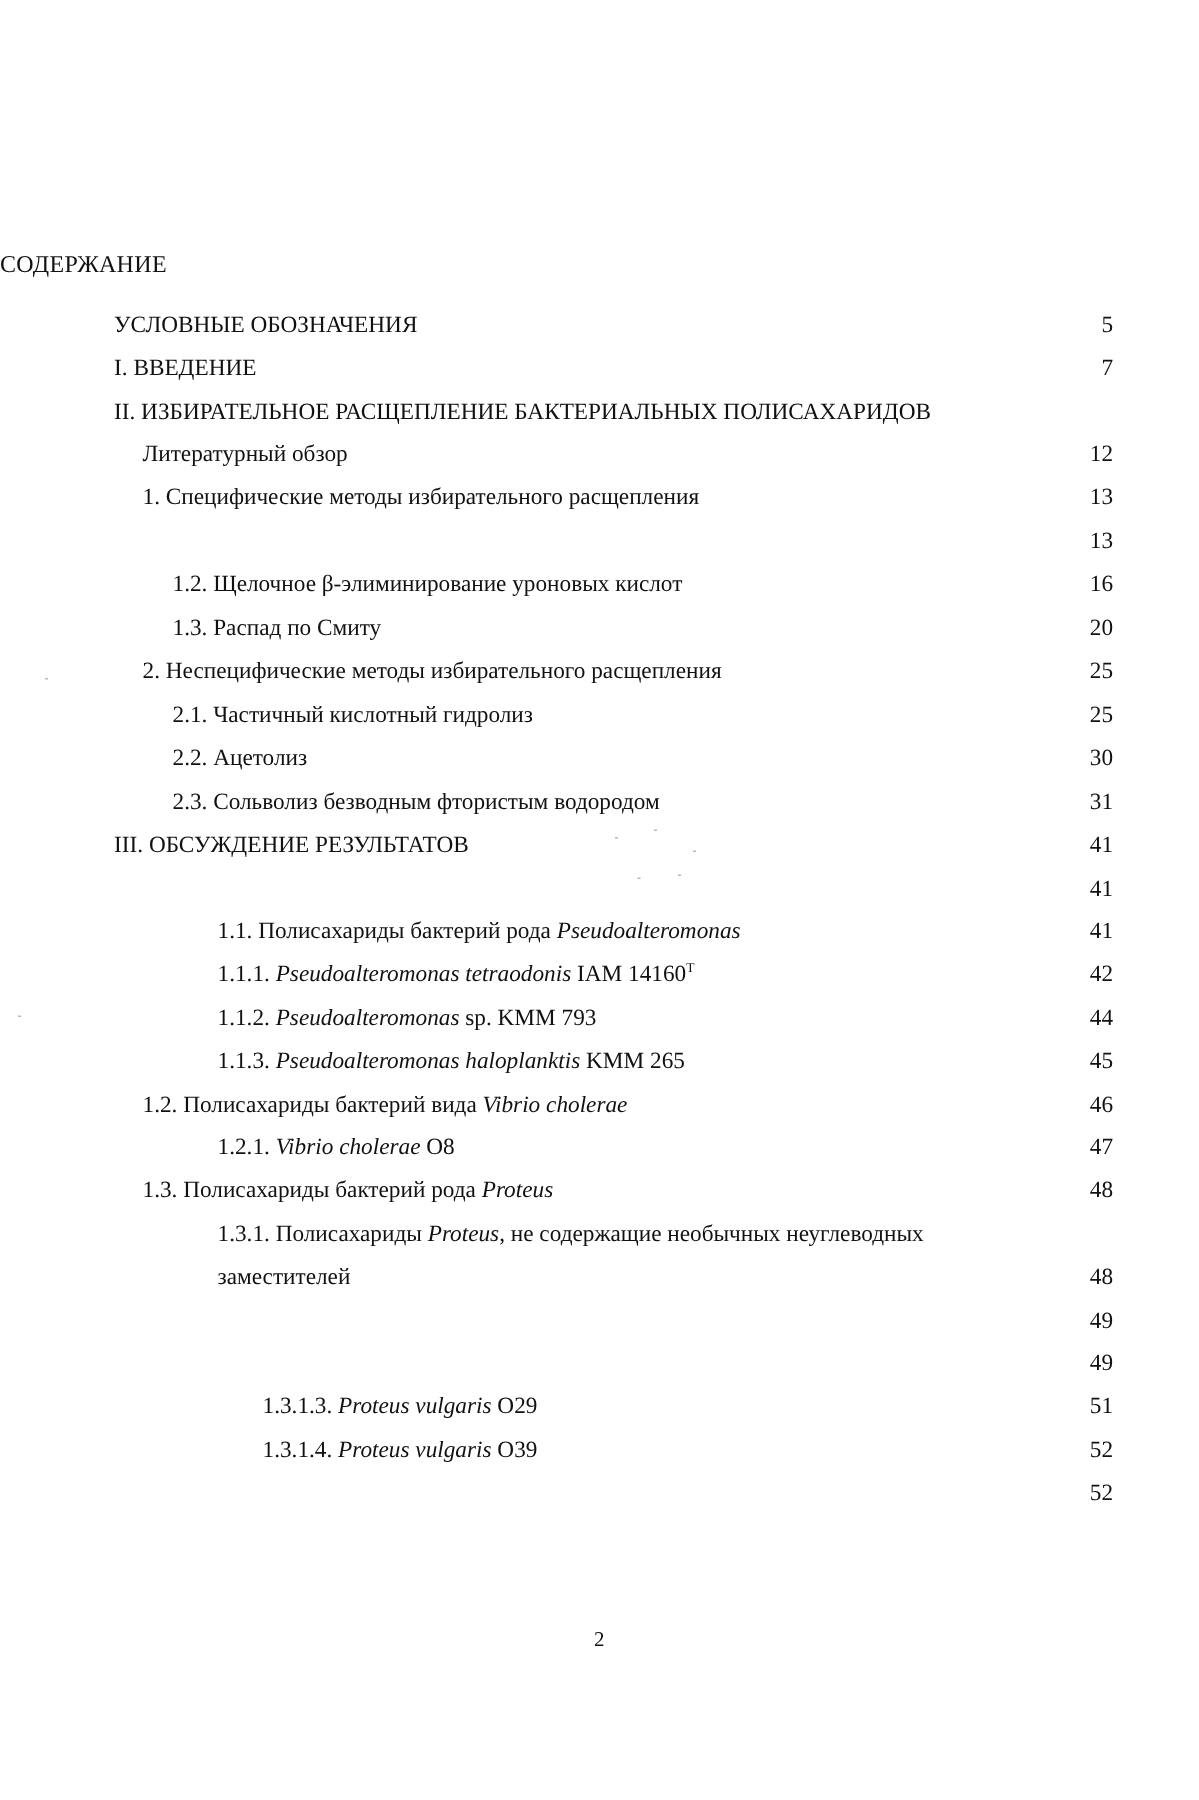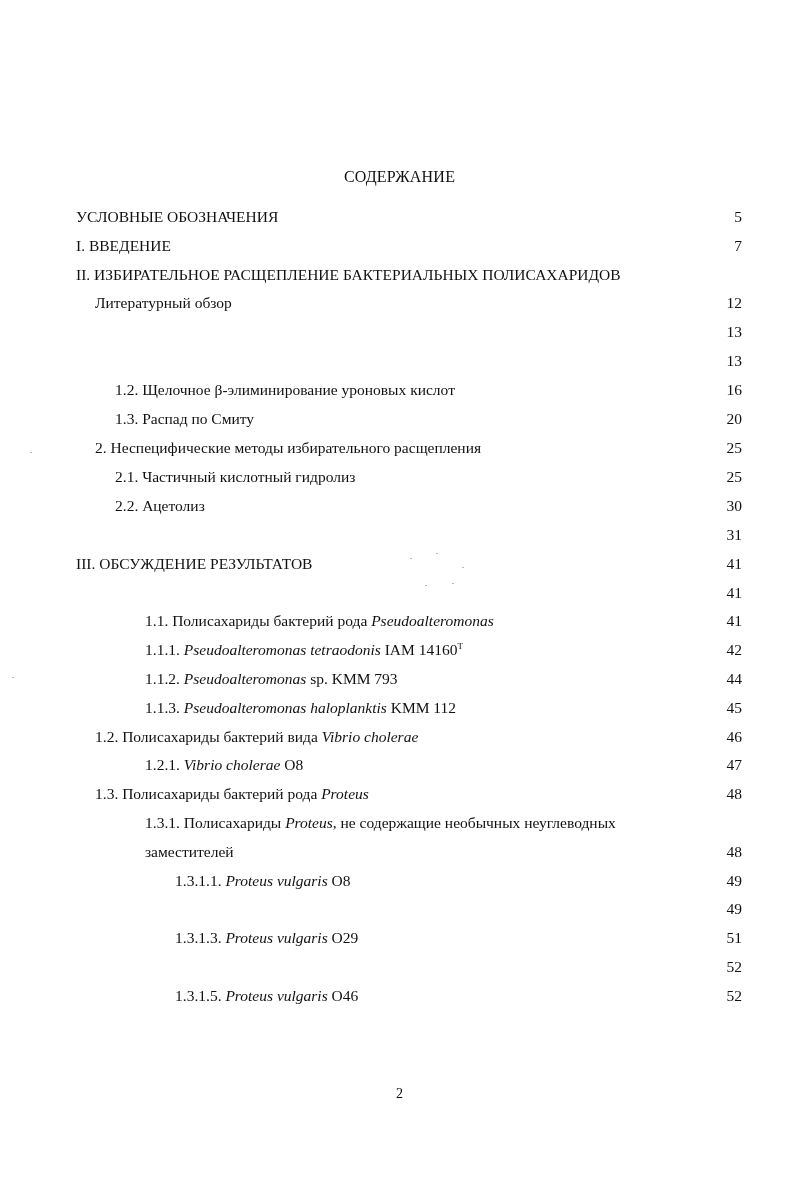--- a/index.html
+++ b/index.html
@@ -13,21 +13,20 @@
       position: relative;
       overflow: hidden;
       font-family: "Liberation Serif", "DejaVu Serif", serif;
       color: #111111;
     }
     .page-title {
       position: absolute;
       top: 168px;
       left: 0;
       width: 799px;
-      text-align: center;
       font-size: 16px;
       letter-spacing: 0.2px;
     }
     .toc {
       position: absolute;
       top: 0;
       left: 0;
       width: 799px;
       height: 1200px;
     }
@@ -94,20 +93,21 @@
     <span class="label" style="left:76px"><span>II.</span> <span>ИЗБИРАТЕЛЬНОЕ РАСЩЕПЛЕНИЕ БАКТЕРИАЛЬНЫХ ПОЛИСАХАРИДОВ</span></span>
     <span class="page"></span>
   </div>
 
   <div class="toc-row" style="top:292px">
     <span class="label" style="left:95px"><span>Литературный обзор</span></span>
     <span class="page">12</span>
   </div>
 
   <div class="toc-row" style="top:321px">
+    <span class="label" style="left:95px"><span>1.</span> <span>Специфические методы избирательного расщепления</span></span>
     <span class="page">13</span>
   </div>
 
   <div class="toc-row" style="top:350px">
     <span class="page">13</span>
   </div>
 
   <div class="toc-row" style="top:379px">
     <span class="label" style="left:115px"><span>1.2.</span> <span>Щелочное β-элиминирование уроновых кислот</span></span>
     <span class="page">16</span>
@@ -127,20 +127,21 @@
     <span class="label" style="left:115px"><span>2.1.</span> <span>Частичный кислотный гидролиз</span></span>
     <span class="page">25</span>
   </div>
 
   <div class="toc-row" style="top:495px">
     <span class="label" style="left:115px"><span>2.2.</span> <span>Ацетолиз</span></span>
     <span class="page">30</span>
   </div>
 
   <div class="toc-row" style="top:524px">
+    <span class="label" style="left:115px"><span>2.3.</span> <span>Сольволиз безводным фтористым водородом</span></span>
     <span class="page">31</span>
   </div>
 
   <div class="toc-row" style="top:553px">
     <span class="label" style="left:76px"><span>III.</span> <span>ОБСУЖДЕНИЕ РЕЗУЛЬТАТОВ</span></span>
     <span class="page">41</span>
   </div>
 
   <div class="toc-row" style="top:582px">
     <span class="page">41</span>
@@ -155,21 +156,21 @@
     <span class="label" style="left:145px"><span>1.1.1.</span> <i>Pseudoalteromonas tetraodonis</i><span> IAM 14160</span><sup class="tm">T</sup></span>
     <span class="page">42</span>
   </div>
 
   <div class="toc-row" style="top:668px">
     <span class="label" style="left:145px"><span>1.1.2.</span> <i>Pseudoalteromonas</i><span> sp. KMM 793</span></span>
     <span class="page">44</span>
   </div>
 
   <div class="toc-row" style="top:697px">
-    <span class="label" style="left:145px"><span>1.1.3.</span> <i>Pseudoalteromonas haloplanktis</i><span> KMM 112</span></span>
+    <span class="label" style="left:145px"><span>1.1.3.</span> <i>Pseudoalteromonas haloplanktis</i><span> KMM 265</span></span>
     <span class="page">45</span>
   </div>
 
   <div class="toc-row" style="top:726px">
     <span class="label" style="left:95px"><span>1.2.</span> <span>Полисахариды бактерий вида </span><i>Vibrio cholerae</i></span>
     <span class="page">46</span>
   </div>
 
   <div class="toc-row" style="top:754px">
     <span class="label" style="left:145px"><span>1.2.1.</span> <i>Vibrio cholerae</i><span> O8</span></span>
@@ -185,39 +186,38 @@
     <span class="label" style="left:145px"><span>1.3.1.</span> <span>Полисахариды </span><i>Proteus</i><span>, не содержащие необычных неуглеводных</span></span>
     <span class="page"></span>
   </div>
 
   <div class="toc-row" style="top:841px">
     <span class="label" style="left:145px"><span>заместителей</span></span>
     <span class="page">48</span>
   </div>
 
   <div class="toc-row" style="top:870px">
-    <span class="label" style="left:175px"><span>1.3.1.1.</span> <i>Proteus vulgaris</i><span> O8</span></span>
     <span class="page">49</span>
   </div>
 
   <div class="toc-row" style="top:898px">
     <span class="page">49</span>
   </div>
 
   <div class="toc-row" style="top:927px">
     <span class="label" style="left:175px"><span>1.3.1.3.</span> <i>Proteus vulgaris</i><span> O29</span></span>
     <span class="page">51</span>
   </div>
 
   <div class="toc-row" style="top:956px">
+    <span class="label" style="left:175px"><span>1.3.1.4.</span> <i>Proteus vulgaris</i><span> O39</span></span>
     <span class="page">52</span>
   </div>
 
   <div class="toc-row" style="top:985px">
-    <span class="label" style="left:175px"><span>1.3.1.5.</span> <i>Proteus vulgaris</i><span> O46</span></span>
     <span class="page">52</span>
   </div>
 </div>
 
 <div class="speck" style="left:30px;top:452px"></div>
 <div class="speck" style="left:12px;top:677px"></div>
 <div class="speck" style="left:410px;top:558px"></div>
 <div class="speck" style="left:436px;top:553px"></div>
 <div class="speck" style="left:462px;top:567px"></div>
 <div class="speck" style="left:425px;top:585px"></div>

